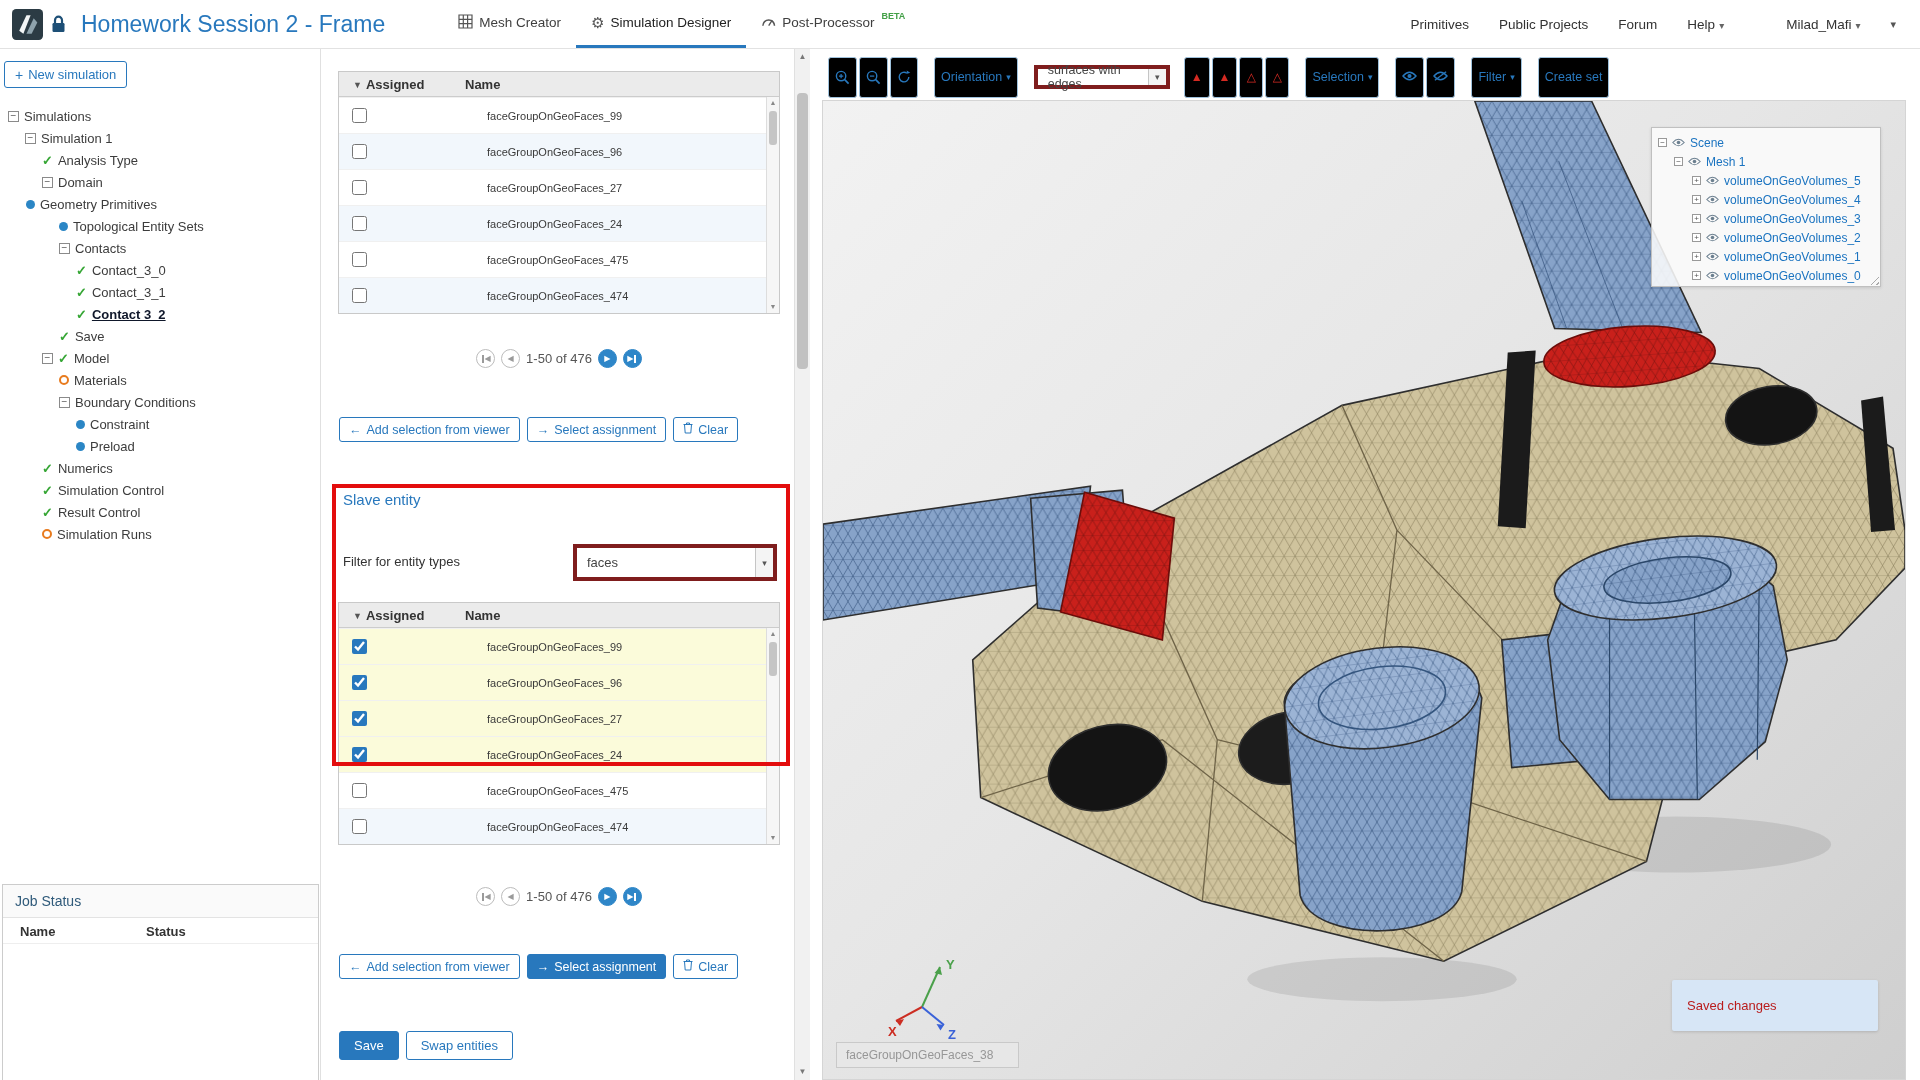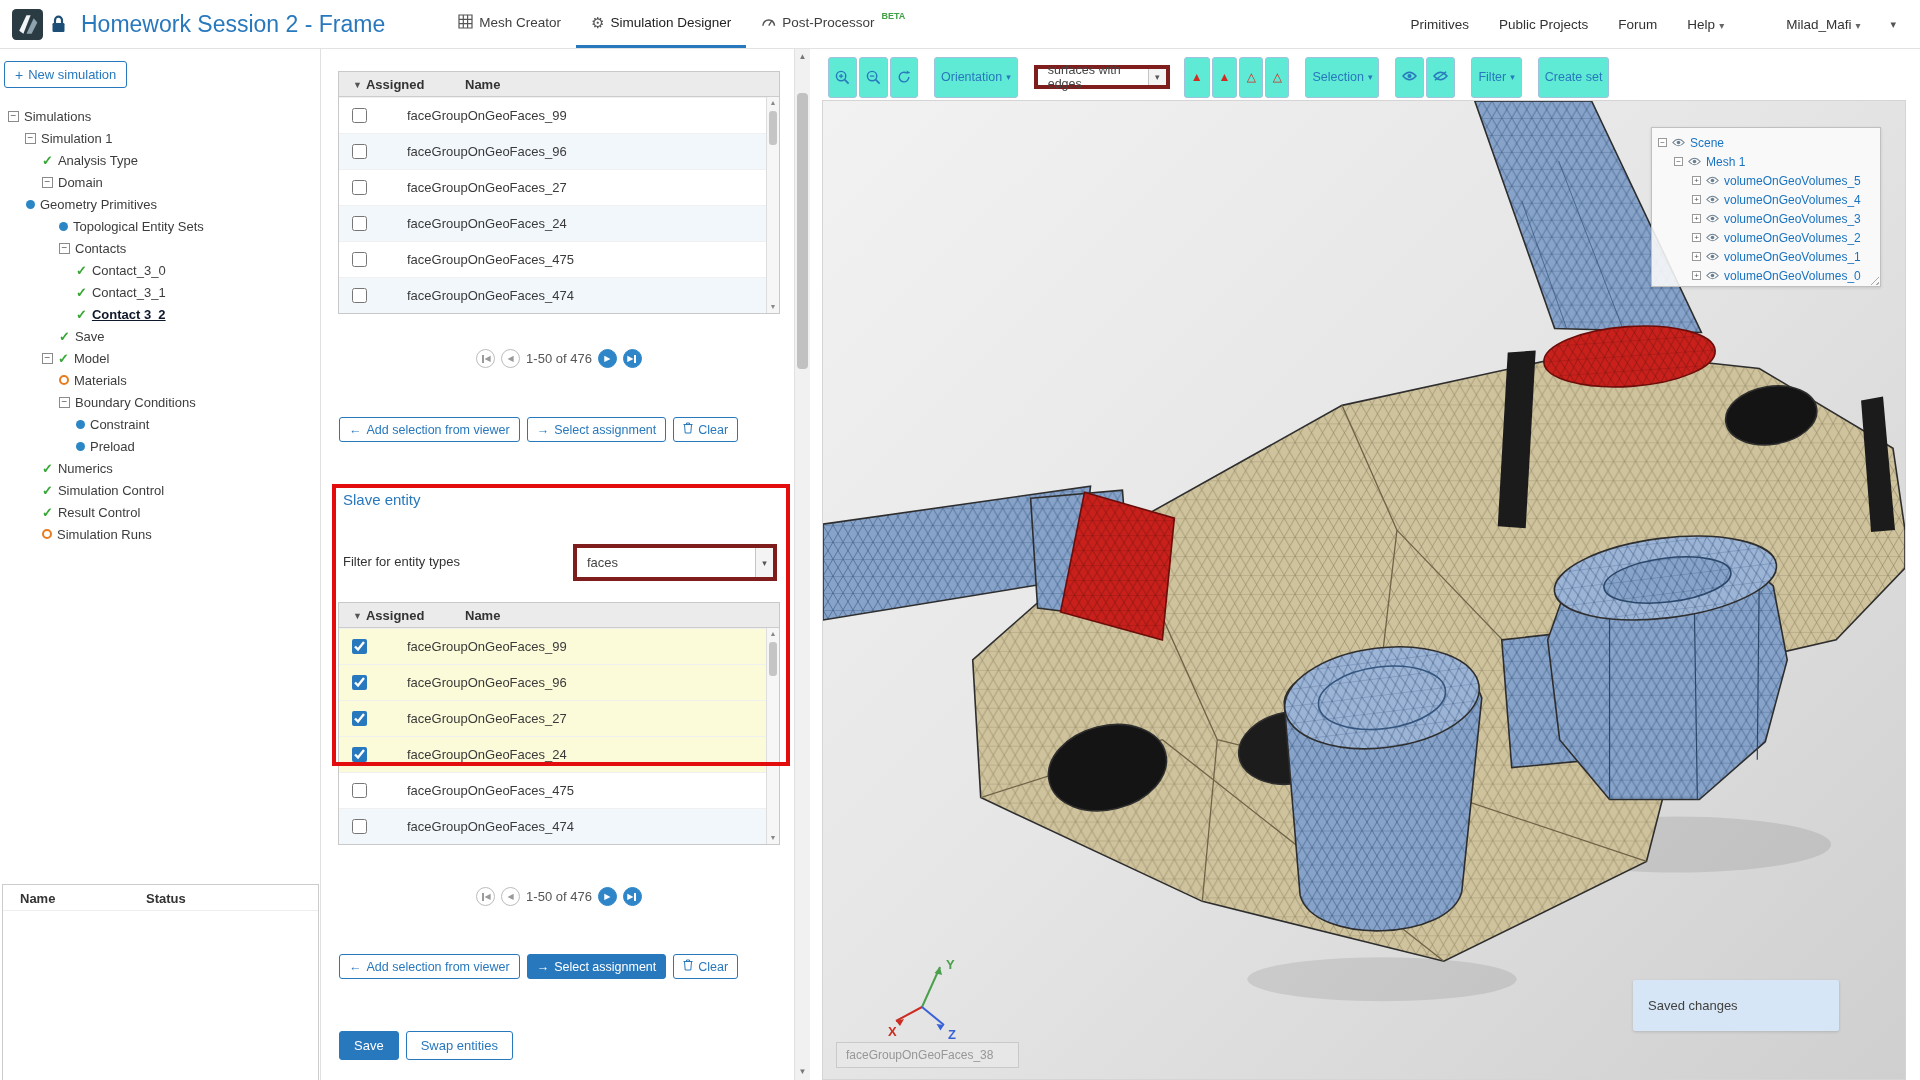--- a/index.html
+++ b/index.html
@@ -61,21 +61,21 @@
   .tbl-header { position:relative; height:25px; background:#ebebeb; border-bottom:1px solid #ccc;
                 font-size:13px; font-weight:bold; color:#333; }
   .hdr-assigned { position:absolute; left:14px; top:5px; display:flex; align-items:center; gap:4px; }
   .hdr-assigned .tri { font-size:9px; color:#555; }
   .hdr-name { position:absolute; left:126px; top:5px; }
   .t-body { position:relative; }
   .t-row { display:flex; align-items:center; height:36px; background:#fff; border-top:1px solid #f0f0f0; cursor:pointer; }
   .t-row.alt { background:#f2f7fc; }
   .t-row.checked { background:#fbfbda; }
   .t-check { flex:none; width:15px; height:15px; margin-left:13px; accent-color:#2878bd; }
-  .t-name { margin-left:40px; font-size:13px; color:#3a3a3a; }
+  .t-name { margin-left:120px; font-size:11px; color:#3a3a3a; }
   .t-scroll { position:absolute; top:25px; right:0; bottom:0; width:13px; border-left:1px solid #ddd; background:#f6f6f6; }
   .t-scroll .sa { position:absolute; left:0; right:0; height:12px; text-align:center; font-size:7px; color:#888; line-height:12px; cursor:pointer; }
   .t-scroll .sa.up { top:0; } .t-scroll .sa.dn { bottom:0; }
   .t-scroll .thumb { position:absolute; left:2px; right:2px; top:14px; height:34px; background:#c5c5c5; border-radius:3px; }
 
   .pager { position:absolute; left:17px; width:442px; display:flex; justify-content:center; align-items:center;
            gap:6px; font-size:13px; color:#555; }
   .pg-btn { width:19px; height:19px; border-radius:50%; display:flex; align-items:center; justify-content:center;
             font-size:8px; cursor:pointer; }
   .pg-btn .pg-bar { display:inline-block; width:2px; height:8px; background:currentColor; margin:0 1px; }
@@ -101,21 +101,21 @@
 
   
   .outer-scroll { position:absolute; top:49px; left:794px; width:16px; bottom:0; background:#f1f1f1; border-left:1px solid #e0e0e0; }
   .outer-scroll .sa { position:absolute; left:0; right:0; height:16px; text-align:center; font-size:8px; color:#777; line-height:16px; cursor:pointer; }
   .outer-scroll .sa.up { top:0; } .outer-scroll .sa.dn { bottom:0; }
   .outer-scroll .thumb { position:absolute; left:2px; right:2px; top:44px; height:276px; background:#c1c1c1; border-radius:4px; }
 
   
   .viewer { position:absolute; top:49px; left:810px; right:0; bottom:0; background:#fff; }
   .v-toolbar { position:absolute; top:15px; left:18px; right:10px; height:26px; display:flex; align-items:center; }
-  .v-btn { height:41px; min-width:24px; border:1px solid #9fc2dd; background:#5eead4; color:#2878bd; border-radius:3px;
+  .v-btn { height:41px; min-width:24px; border:1px solid #9fc2dd; background:#000000; color:#2878bd; border-radius:3px;
            display:inline-flex; align-items:center; justify-content:center; gap:4px; font-size:12.5px; padding:0 6px;
            cursor:pointer; margin-right:2px; }
   .v-btn.red { color:#d42a22; font-size:12px; }
   .v-gap { width:14px; flex:none; }
   .rmode-sel { position:static; height:24px; width:136px; font-size:12.5px; }
   .v-caret { font-size:9px; }
 
   .canvas { position:absolute; left:12px; right:14px; top:51px; bottom:0; border:1px solid #d5d5d5;
             background:linear-gradient(135deg,#f2f2f2 0%, #e6e6e6 45%, #cfcfcf 100%); overflow:hidden; }
   .canvas svg.model { position:absolute; inset:0; width:100%; height:100%; }
@@ -130,21 +130,21 @@
   .scene-row.r-scene { padding-left:2px; }
   .scene-row.r-mesh { padding-left:18px; }
   .scene-row.vol { padding-left:36px; }
   .resize-handle { position:absolute; right:1px; bottom:1px; width:10px; height:10px;
                    background:repeating-linear-gradient(135deg,#aaa 0 1px, transparent 1px 4px);
                    clip-path:polygon(100% 0, 100% 100%, 0 100%); }
 
   .axis-triad { position:absolute; left:78px; top:908px; }
   .v-tooltip { position:absolute; left:26px; top:993px; width:183px; height:26px; background:rgba(231,231,231,0.92);
                border:1px solid #c9c9c9; color:#979797; font-size:12px; line-height:24px; padding-left:9px; }
-  .toast { position:absolute; left:823px; top:931px; width:206px; height:51px; background:#d7e6f6; color:#404040;
+  .toast { position:absolute; left:862px; top:931px; width:206px; height:51px; background:#d7e6f6; color:#b91c1c;
            font-size:13px; display:flex; align-items:center; padding-left:15px; border-radius:2px;
            box-shadow:0 1px 3px rgba(0,0,0,0.15); }
 </style>
 </head>
 <body>
 
 <div>
 
   <div class="header">
     <svg class="logo" viewBox="0 0 30 30">
@@ -277,20 +277,21 @@
           <span class="check">✓</span>
           <span class="tree-label">Result Control</span>
         </div>
         <div class="tree-row" style="padding-left: 42px;">
           <span class="ring"></span>
           <span class="tree-label">Simulation Runs</span>
         </div>
       </div>
 
     <div class="job-panel">
+      <div class="job-title">Job Status</div>
       <div class="job-head">
         <span>Name</span>
         <span>Status</span>
       </div>
     </div>
   </div>
 
   <div class="mid">
 
     <div class="e-table" style="top:22px;">

